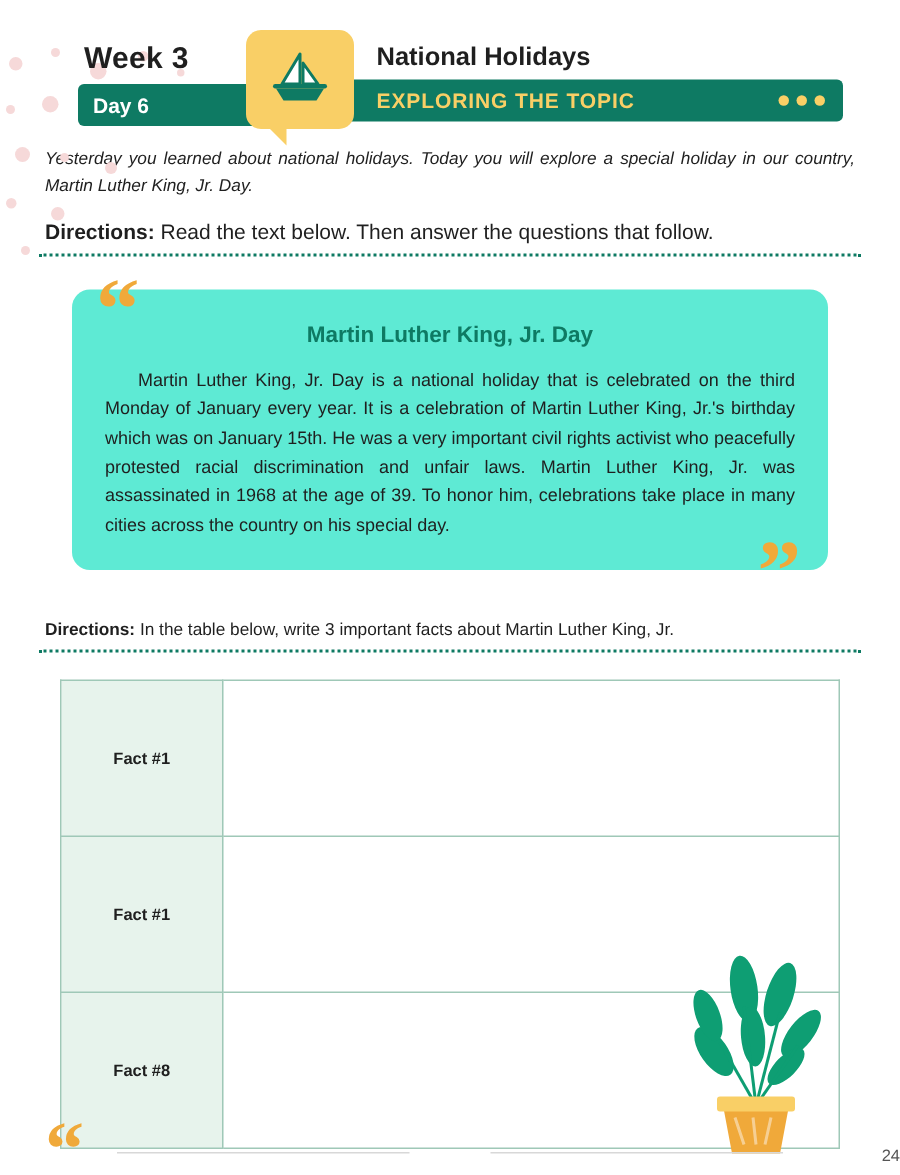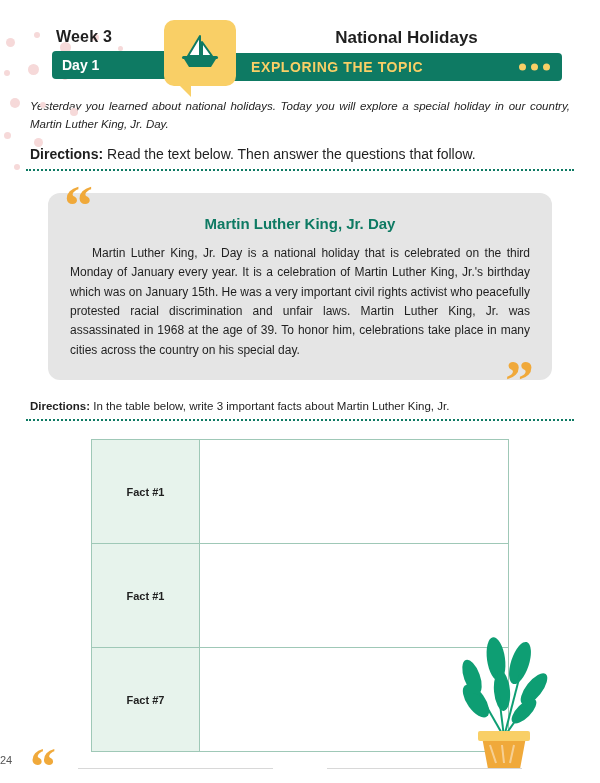--- a/index.html
+++ b/index.html
@@ -44,21 +44,21 @@
     margin-top: 28px;
     height: 62px;
   }
   .hdr-left {
     position: absolute;
     left: 26px;
     top: 0;
     width: 118px;
   }
   .week-label {
-    font-size: 16px;
+    font-size: 20px;
     font-weight: bold;
     color: #1f1f1f;
     letter-spacing: .2px;
     padding-left: 4px;
     margin-bottom: 5px;
   }
   .day-badge {
     background: #0e7a63;
     color: #ffffff;
     font-size: 14px;
@@ -66,21 +66,20 @@
     padding: 6px 0 6px 10px;
     border-radius: 4px 0 0 4px;
     width: 118px;
     box-sizing: border-box;
   }
   .hdr-right {
     position: absolute;
     left: 150px;
     right: 12px;
     top: 0;
-    text-align: center;
   }
   .topic-title {
     font-size: 17px;
     font-weight: bold;
     color: #1f1f1f;
     padding-left: 75px;
     margin-bottom: 5px;
   }
   .subtitle-bar {
     background: #0e7a63;
@@ -160,21 +159,21 @@
   }
   .directions b { font-weight: bold; }
 
   
   .quote-wrap {
     position: relative;
     margin-top: 22px;
     padding: 0 22px;
   }
   .quote-box {
-    background: #e5e5e5;
+    background: #5eead4;
     border-radius: 12px;
     padding: 22px 22px 20px 22px;
   }
   .quote-title {
     text-align: center;
     color: #0e7a63;
     font-size: 15px;
     font-weight: bold;
     margin-bottom: 12px;
   }
@@ -199,31 +198,31 @@
     font-size: 58px;
   }
   .qmark.close {
     right: 40px;
     bottom: -30px;
     font-size: 58px;
   }
 
   
   .directions2 {
-    margin-top: 20px;
+    margin-top: 34px;
     font-size: 11.5px;
     color: #1f1f1f;
     padding: 0 4px 7px 4px;
     border-bottom: 2px dotted #0e7a63;
   }
 
   
   .fact-table {
     margin: 18px auto 0 auto;
-    width: 418px;
+    width: 520px;
     border-collapse: collapse;
   }
   .fact-table td {
     border: 1px solid #9fc8b7;
     height: 101px;
   }
   .fact-label {
     width: 105px;
     background: #e7f3ec;
     text-align: center;
@@ -268,22 +267,22 @@
     bottom: 16px;
     height: 1px;
     background: #d8d8d8;
   }
   .footer-line.left  { left: 78px; width: 195px; }
   .footer-line.right { right: 78px; width: 195px; }
   .page-num {
     position: absolute;
     left: 0;
     right: 0;
-    bottom: 19px;
-    text-align: left;
+    bottom: 8px;
+    text-align: right;
     font-size: 11px;
     color: #555555;
   }
 </style>
 </head>
 <body>
 
 <div class="page">
 
   <div class="corner-dots">
@@ -300,21 +299,21 @@
     <div class="dot" style="left:40px; top:74px;  width:6px;  height:6px;"></div>
     <div class="dot" style="left:70px; top:80px;  width:8px;  height:8px;"></div>
     <div class="dot" style="left:4px;  top:104px; width:7px;  height:7px;"></div>
     <div class="dot" style="left:34px; top:110px; width:9px;  height:9px;"></div>
     <div class="dot" style="left:14px; top:136px; width:6px;  height:6px;"></div>
   </div>
 
   <div class="header">
     <div class="hdr-left">
       <div class="week-label">Week 3</div>
-      <div class="day-badge">Day 1</div>
+      <div class="day-badge">Day 6</div>
     </div>
 
     <div class="hdr-right">
       <div class="topic-title">National Holidays</div>
       <div class="subtitle-bar">
         <span class="subtitle-text">EXPLORING THE TOPIC</span>
         <span class="dots-group">
           <span></span>
             <span></span>
             <span></span>
@@ -357,21 +356,21 @@
     <tbody>
       <tr>
         <td class="fact-label">Fact #1</td>
         <td class="fact-answer"></td>
       </tr>
       <tr>
         <td class="fact-label">Fact #1</td>
         <td class="fact-answer"></td>
       </tr>
       <tr>
-        <td class="fact-label">Fact #7</td>
+        <td class="fact-label">Fact #8</td>
         <td class="fact-answer"></td>
       </tr>
     </tbody>
   </table>
 
   <div class="plant">
     <svg width="120" height="140" viewBox="0 0 120 140" aria-hidden="true">
       <g fill="#0e9e73">
         <ellipse cx="30" cy="68" rx="9" ry="19" transform="rotate(-35 30 68)"></ellipse>
         <ellipse cx="26" cy="44" rx="8" ry="18" transform="rotate(-20 26 44)"></ellipse>

